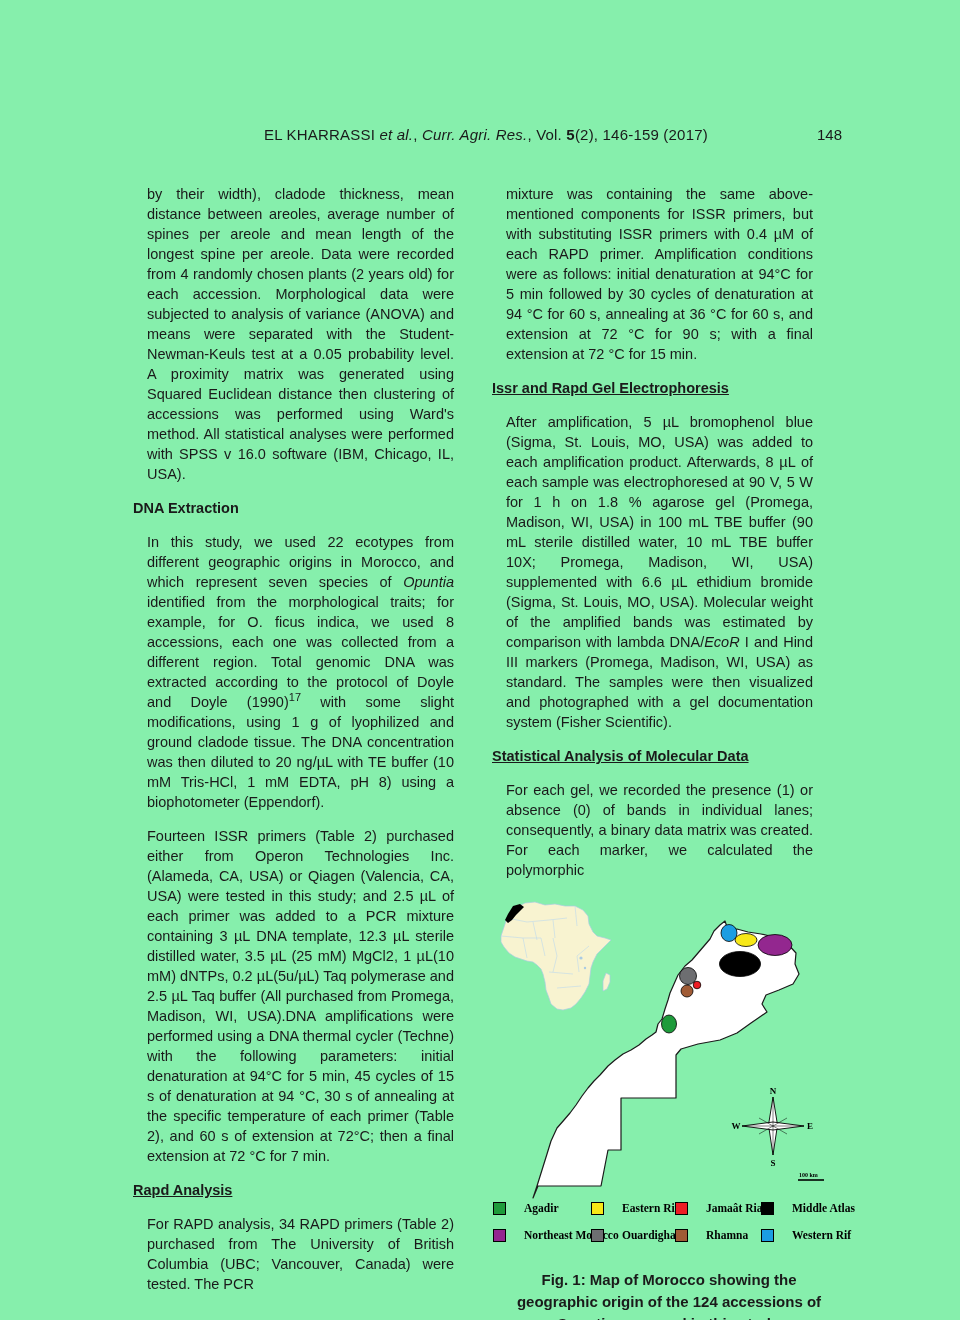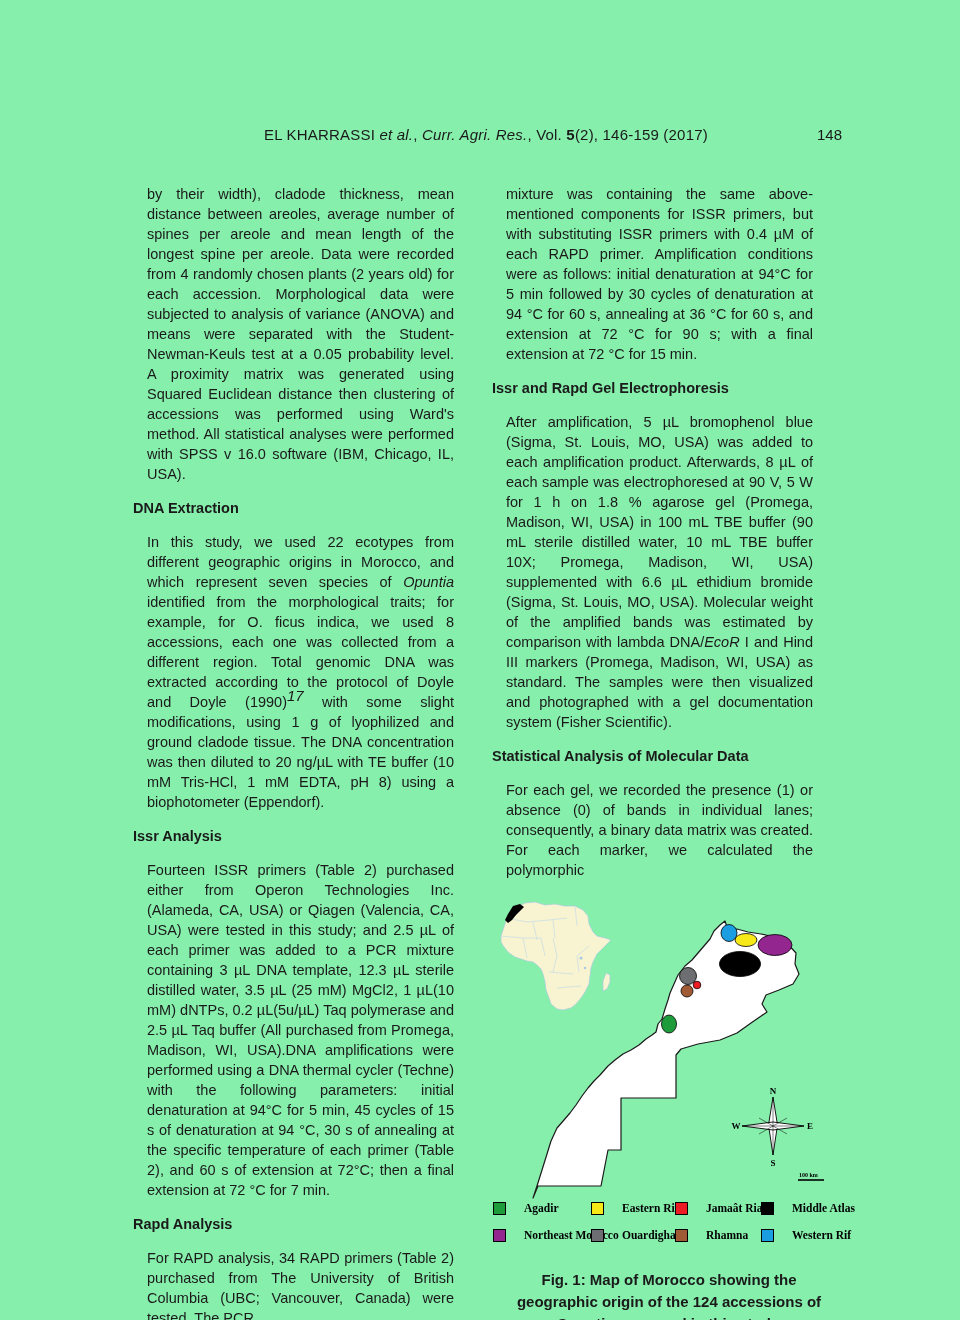--- a/index.html
+++ b/index.html
@@ -9,23 +9,23 @@
     overflow:hidden;
     padding-left:12px;
   }
   .header { position:absolute; top:126px; left:133px; right:133px; font-size:15px; }
   .header-center { display:block; text-align:center; letter-spacing:0.2px; }
   .page-num { position:absolute; top:0; right:-3px; font-size:15px; }
   .col { position:absolute; top:170px; width:335px; font-size:14.5px; line-height:20px; text-align:justify; }
   .col-left { left:133px; }
   .col-right { left:492px; }
   p { margin:14px; }
-  .sec { margin-top:8px; }
+  .sec { margin-top:8px;text-decoration:underline; }
   h3 { margin:0; font-size:14.5px; line-height:20px; font-weight:bold; text-align:left; }
-  sup { font-size:15px; line-height:0; vertical-align:super;font-style:italic; }
+  sup { font-size:11px; line-height:0; vertical-align:super; }
   em.it { font-style:italic; }
   b.vol { font-weight:bold; }
 
   .figure { width:352px; margin-left:1px; margin-top:16px; }
   .map-svg { display:block; }
 
   .legend { display:grid; grid-template-columns:98px 84px 86px 1fr; row-gap:7px; margin-top:-6px;
             font-family:"Liberation Serif","DejaVu Serif",serif; font-size:11.5px; font-weight:bold; color:#000; }
   .legend-item { display:flex; align-items:center; gap:18px; white-space:nowrap; }
   .legend-swatch { display:inline-block; width:13px; height:13px; border:1px solid #000; box-sizing:border-box; flex:0 0 13px; }
@@ -45,21 +45,20 @@
     <span class="page-num">148</span>
   </div>
 
   <div class="col col-left">
     <p>by their width), cladode thickness, mean distance between areoles, average number of spines per areole and mean length of the longest spine per areole. Data were recorded from 4 randomly chosen plants (2 years old) for each accession. Morphological data were subjected to analysis of variance (ANOVA) and means were separated with the Student-Newman-Keuls test at a 0.05 probability level. A proximity matrix was generated using Squared Euclidean distance then clustering of accessions was performed using Ward's method. All statistical analyses were performed with SPSS v 16.0 software (IBM, Chicago, IL, USA).</p>
 
     <h3>DNA Extraction</h3>
     <p><span>In this study, we used 22 ecotypes from different geographic origins in Morocco, and which represent seven species of </span><em class="it">Opuntia</em><span> identified from the morphological traits; for example, for O. ficus indica, we used 8 accessions, each one was collected from a different region. Total genomic DNA was extracted according to the protocol of Doyle and Doyle (1990)</span><sup>17</sup><span> with some slight modifications, using 1 g of lyophilized and ground cladode tissue. The DNA concentration was then diluted to 20 ng/µL with TE buffer (10 mM Tris-HCl, 1 mM EDTA, pH 8) using a biophotometer (Eppendorf).</span>
     </p>
 
-    <h3 class="sec">Issr Analysis</h3>
     <p>Fourteen ISSR primers (Table 2) purchased either from Operon Technologies Inc. (Alameda, CA, USA) or Qiagen (Valencia, CA, USA) were tested in this study; and 2.5 µL of each primer was added to a PCR mixture containing 3 µL DNA template, 12.3 µL sterile distilled water, 3.5 µL (25 mM) MgCl2, 1 µL(10 mM) dNTPs, 0.2 µL(5u/µL) Taq polymerase and 2.5 µL Taq buffer (All purchased from Promega, Madison, WI, USA).DNA amplifications were performed using a DNA thermal cycler (Techne) with the following parameters: initial denaturation at 94°C for 5 min, 45 cycles of 15 s of denaturation at 94 °C, 30 s of annealing at the specific temperature of each primer (Table 2), and 60 s of extension at 72°C; then a final extension at 72 °C for 7 min.</p>
 
     <h3 class="sec">Rapd Analysis</h3>
     <p>For RAPD analysis, 34 RAPD primers (Table 2) purchased from The University of British Columbia (UBC; Vancouver, Canada) were tested. The PCR</p>
   </div>
 
   <div class="col col-right">
     <p>mixture was containing the same above-mentioned components for ISSR primers, but with substituting ISSR primers with 0.4 µM of each RAPD primer. Amplification conditions were as follows: initial denaturation at 94°C for 5 min followed by 30 cycles of denaturation at 94 °C for 60 s, annealing at 36 °C for 60 s, and extension at 72 °C for 90 s; with a final extension at 72 °C for 15 min.</p>
 
     <h3 class="sec">Issr and Rapd Gel Electrophoresis</h3>

